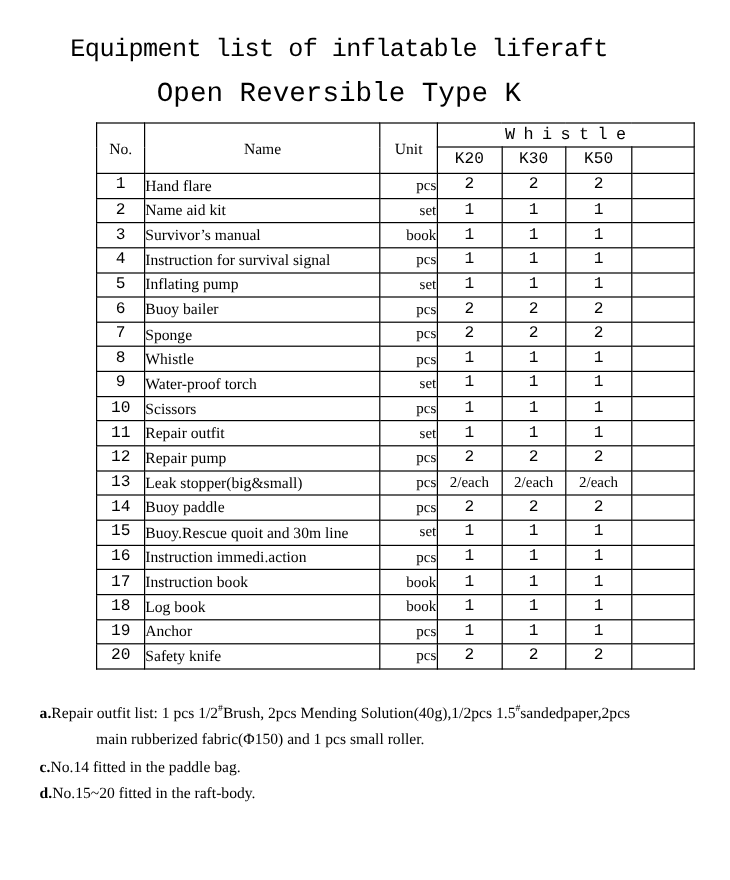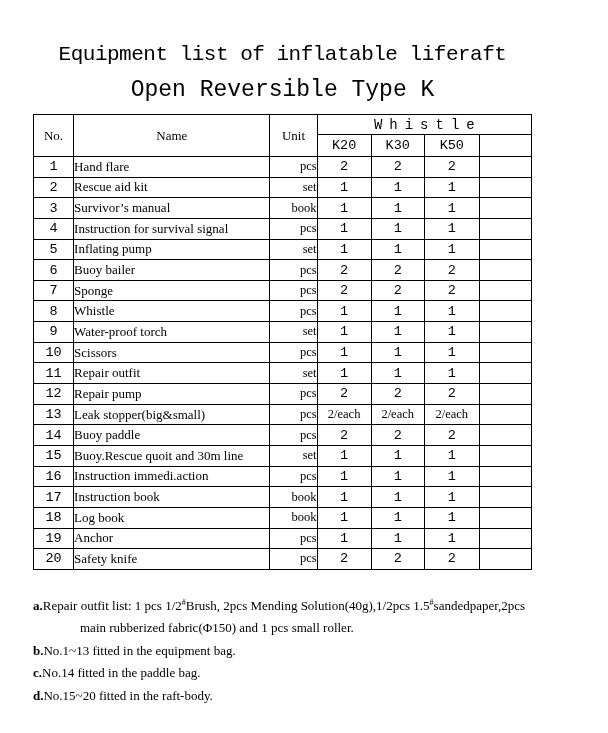--- a/index.html
+++ b/index.html
@@ -12,21 +12,21 @@
   .page {
     position: relative;
     width: 608px;
     height: 733px;
     background: #ffffff;
     overflow: hidden;
   }
   .content {
     position: absolute;
     left: 33px;
-    top: 38px;
+    top: 26px;
     width: 499px;
   }
   .title-line1 {
     font-family: "Liberation Mono", "DejaVu Sans Mono", monospace;
     font-size: 21px;
     line-height: 33px;
     text-align: center;
     white-space: nowrap;
     letter-spacing: -0.5px;
   }
@@ -35,20 +35,21 @@
     font-size: 23px;
     line-height: 38px;
     text-align: center;
     white-space: nowrap;
   }
   table.equip {
     border-collapse: collapse;
     table-layout: fixed;
     width: 499px;
     margin-top: 5px;
+    margin-left: 47px;
   }
   table.equip th, table.equip td {
     border: 1px solid #000000;
     padding: 0;
     overflow: hidden;
     white-space: nowrap;
   }
   thead th { font-weight: normal; }
   .h-label {
     font-family: "Liberation Serif", "DejaVu Serif", serif;
@@ -138,21 +139,21 @@
             <td class="c-no mono">1</td>
             <td class="c-name">Hand flare</td>
             <td class="c-unit">pcs</td>
             <td class="c-qty mono">2</td>
             <td class="c-qty mono">2</td>
             <td class="c-qty mono">2</td>
             <td class="c-qty mono"></td>
           </tr>
           <tr>
             <td class="c-no mono">2</td>
-            <td class="c-name">Rescue aid kit</td>
+            <td class="c-name">Name aid kit</td>
             <td class="c-unit">set</td>
             <td class="c-qty mono">1</td>
             <td class="c-qty mono">1</td>
             <td class="c-qty mono">1</td>
             <td class="c-qty mono"></td>
           </tr>
           <tr>
             <td class="c-no mono">3</td>
             <td class="c-name">Survivor’s manual</td>
             <td class="c-unit">book</td>
@@ -314,20 +315,19 @@
             <td class="c-qty mono">2</td>
             <td class="c-qty mono"></td>
           </tr>
         </tbody>
     </table>
 
     <div class="notes">
       <div>
           <p class="note-line"><b>a.</b><span>Repair outfit list: 1 pcs 1/2</span><sup class="hash">#</sup><span>Brush, 2pcs Mending Solution(40g),1/2pcs 1.5</span><sup class="hash">#</sup><span>sandedpaper,2pcs</span></p>
           <p class="note-line note-cont"><span>main rubberized fabric(Φ150) and 1 pcs small roller.</span></p>
-          <p class="note-line"><b>b.</b><span>No.1~13 fitted in the equipment bag.</span></p>
           <p class="note-line"><b>c.</b><span>No.14 fitted in the paddle bag.</span></p>
           <p class="note-line"><b>d.</b><span>No.15~20 fitted in the raft-body.</span></p>
         </div>
     </div>
 
   </div>
 </div>
 
 </body></html>

